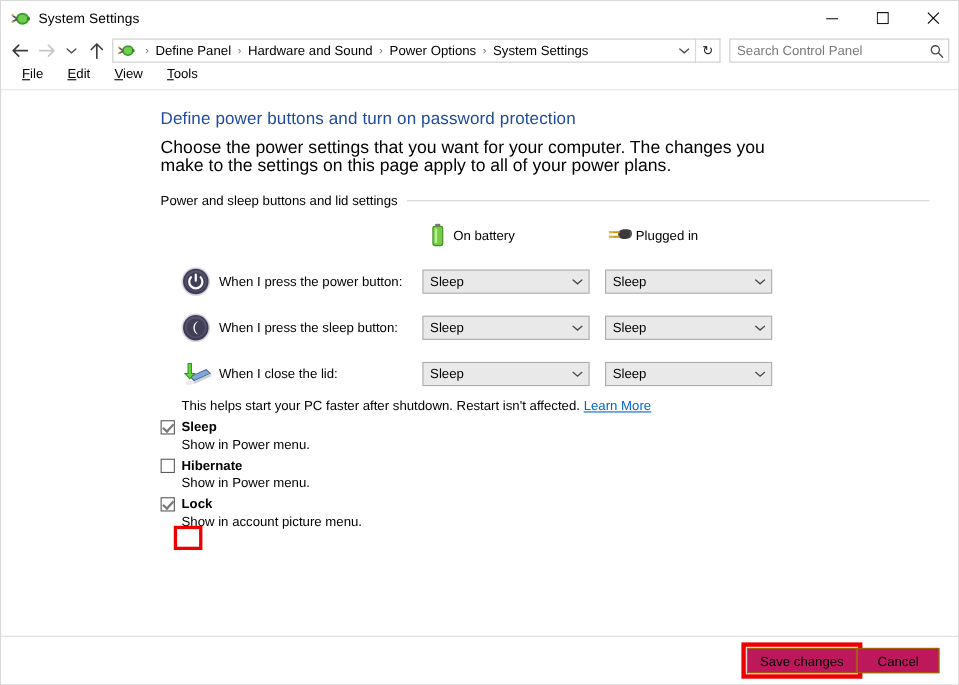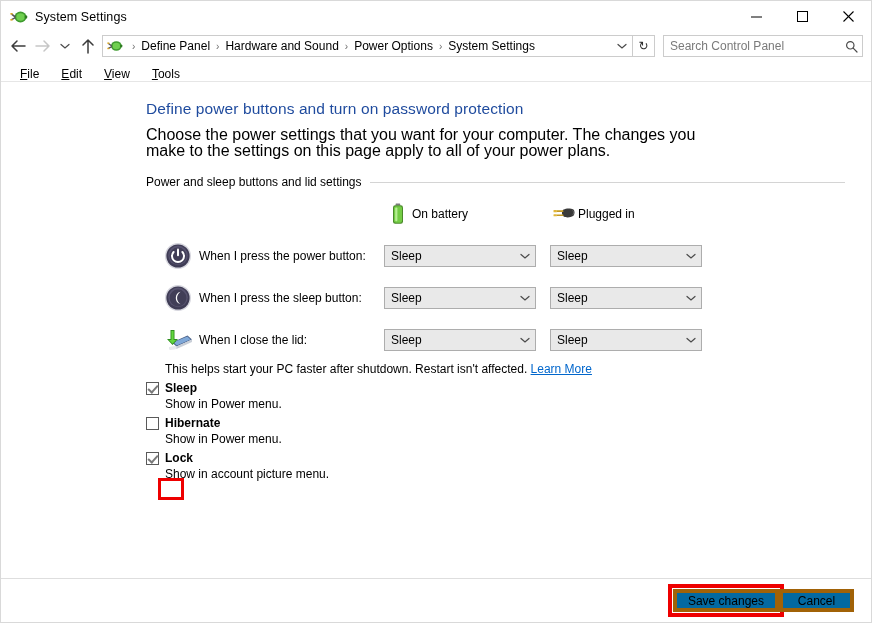--- a/index.html
+++ b/index.html
@@ -138,21 +138,21 @@
     width: 22px;
     display: flex; align-items: center; justify-content: center;
     color: #4a4a4a;
   }
 
   
   .menubar {
     height: 22px;
     flex: 0 0 22px;
     display: flex;
-    align-items: flex-end;
+    align-items: flex-start;
     padding-left: 8px;
     background: #ffffff;
     border-bottom: 1px solid #e6e6e6;
   }
   .menu-item {
     font-size: 12px;
     color: #000;
     padding: 0 11px;
     cursor: default;
     white-space: nowrap;
@@ -328,22 +328,22 @@
     display: flex;
     align-items: center;
     justify-content: flex-end;
     padding-right: 17px;
     background: #ffffff;
   }
   .btn {
     height: 23px;
     min-width: 75px;
     padding: 0 11px;
-    background: #0369a1;
-    border: 4px solid #a16207;
+    background: #be185d;
+    border: 1px solid #a16207;
     font-size: 12px;
     color: #000;
     font-family: "Liberation Sans", sans-serif;
     cursor: default;
     position: relative;
     display: flex;
     align-items: center;
     justify-content: center;
   }
   .btn-wrap { position: relative; display: inline-block; }

